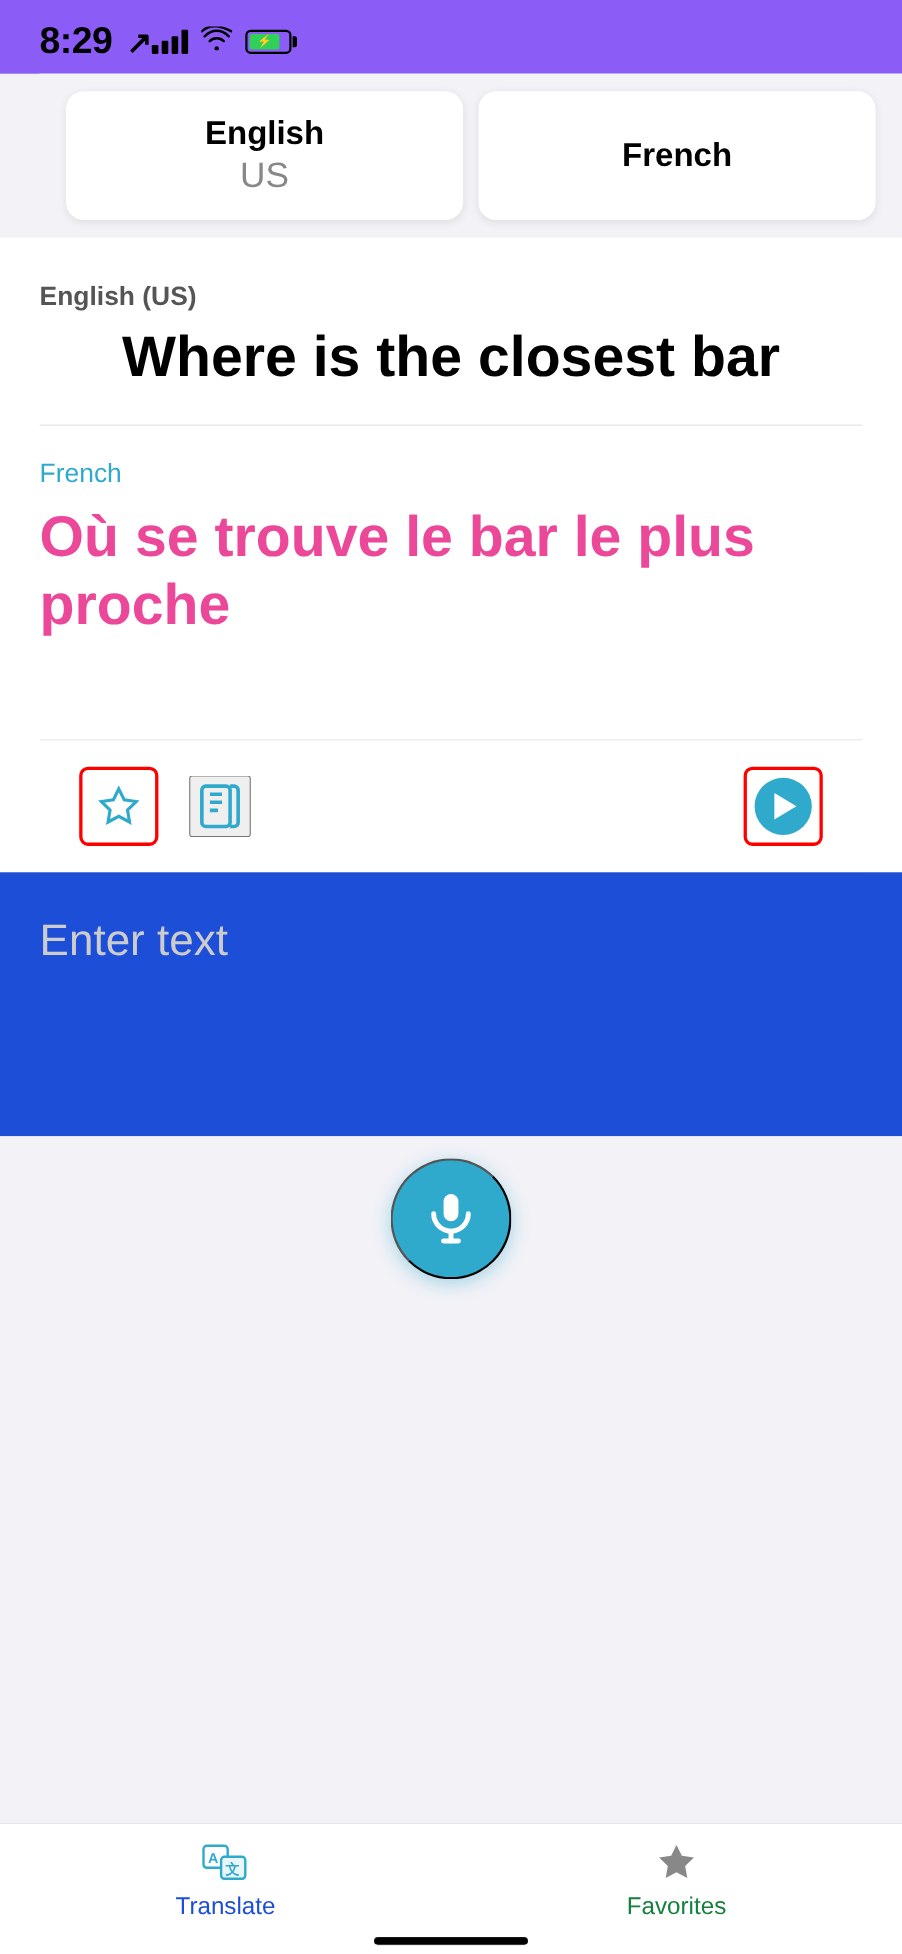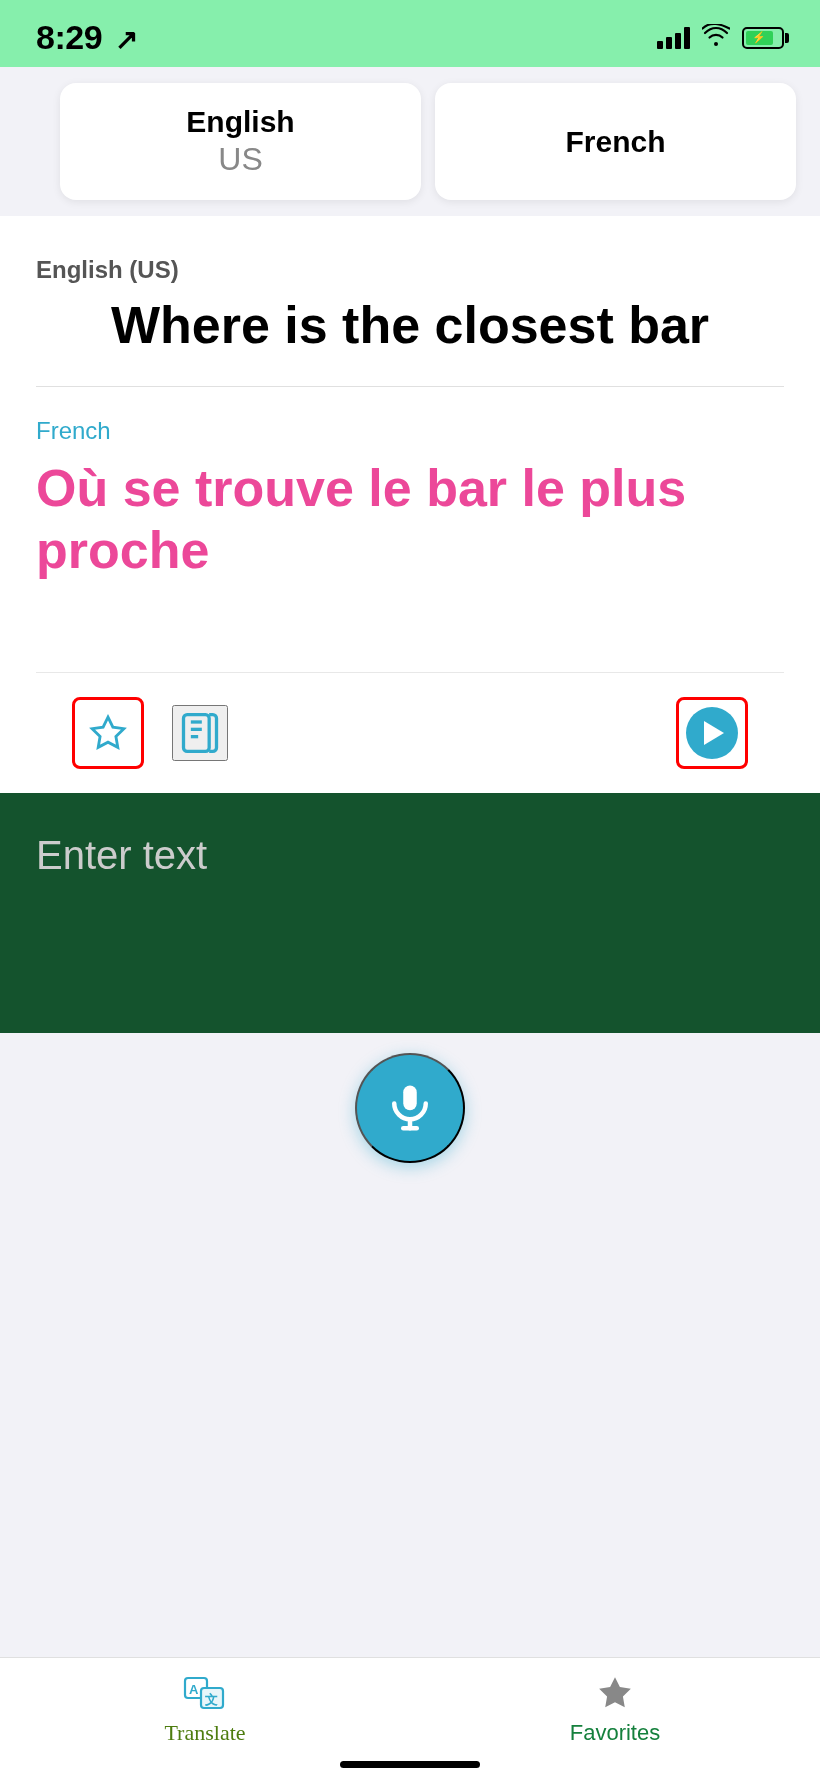--- a/index.html
+++ b/index.html
@@ -9,24 +9,24 @@
       width: 820px;
       min-height: 1776px;
       background: #f2f2f7;
       font-family: -apple-system, 'SF Pro Display', 'Helvetica Neue', Arial, sans-serif;
       overflow-x: hidden;
     }
 
     
     .status-bar {
       display: flex;
-      justify-content: space-between;
+      justify-content: flex-start;
       align-items: center;
       padding: 18px 36px 10px 36px;
-      background: #86efac;
+      background: #8b5cf6;
     }
     .status-time {
       font-size: 34px;
       font-weight: 600;
       color: #000;
       letter-spacing: -0.5px;
     }
     .status-icons {
       display: flex;
       align-items: center;
@@ -232,21 +232,21 @@
       width: 0;
       height: 0;
       border-top: 12px solid transparent;
       border-bottom: 12px solid transparent;
       border-left: 20px solid #fff;
       margin-left: 4px;
     }
 
     
     .input-area {
-      background: #14532d;
+      background: #1d4ed8;
       padding: 40px 36px 30px 36px;
       min-height: 240px;
       display: flex;
       align-items: flex-start;
     }
     .input-placeholder {
       font-size: 40px;
       color: #ccc;
       font-weight: 400;
     }
@@ -285,22 +285,21 @@
       display: flex;
       flex-direction: column;
       align-items: center;
       gap: 8px;
       cursor: pointer;
     }
     .tab-label {
       font-size: 22px;
     }
     .tab-label-active {
-      color: #4d7c0f;
-      font-family: Liberation Serif, serif;
+      color: #1d4ed8;
     }
     .tab-label-inactive {
       color: #15803d;
     }
     .home-indicator {
       position: fixed;
       bottom: 8px;
       left: 50%;
       transform: translateX(-50%);
       width: 140px;

